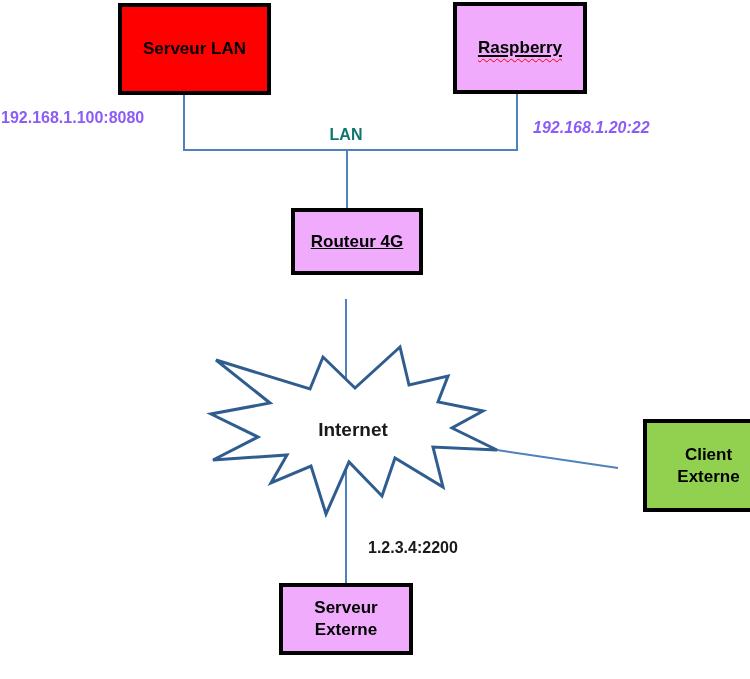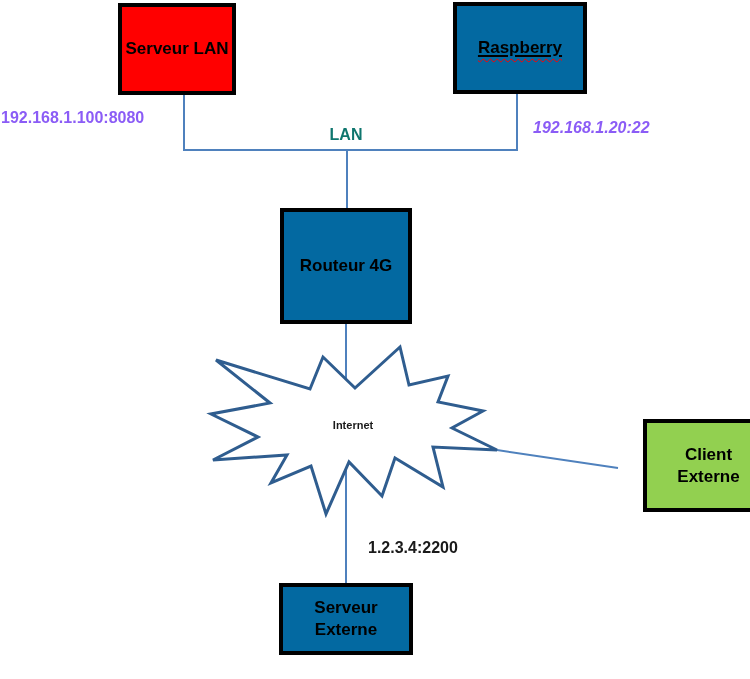--- a/index.html
+++ b/index.html
@@ -29,21 +29,21 @@
   .cloud {
     fill: #ffffff;
     stroke: var(--cloud-outline, #2f5d8f);
     stroke-width: 3;
     stroke-linejoin: miter;
   }
   .node {
     position: absolute;
     box-sizing: border-box;
     border: 4px solid var(--box-border, #000);
-    background: #0369a1;
+    background: #f0abfc;
     display: flex;
     align-items: center;
     justify-content: center;
     text-align: center;
     font-weight: bold;
     font-size: 17px;
     line-height: 22px;
     color: #000;
   }
   .node .narrow {
@@ -81,21 +81,21 @@
     font-size: 16px;
     color: #0f766e;
   }
   #internet-label {
     position: absolute;
     left: 300px;
     top: 419px;
     width: 106px;
     text-align: center;
     font-weight: bold;
-    font-size: 11px;
+    font-size: 19px;
     color: #1a1a1a;
   }
   #external-endpoints {
     position: absolute;
     left: 368px;
     top: 536px;
     font-weight: bold;
     font-size: 16px;
     line-height: 23px;
     white-space: nowrap;
@@ -110,29 +110,29 @@
   <svg class="layer" width="750" height="679" viewBox="0 0 750 679">
     <line class="connector" x1="184" y1="93" x2="184" y2="151"></line>
     <line class="connector" x1="517" y1="93" x2="517" y2="151"></line>
     <line class="connector" x1="183" y1="150" x2="518" y2="150"></line>
     <line class="connector" x1="347" y1="150" x2="347" y2="210"></line>
     <line class="connector" x1="346" y1="299" x2="346" y2="584"></line>
     <line class="connector" x1="497" y1="450" x2="618" y2="468"></line>
     <polygon class="cloud" points="216,360 310,389 323,357 355,388 400,347 409,385 448,376 438,402 483,411 452,428 497,450 433,447 443,487 395,458 382,496 349,462 326,514 311,466 271,483 287,455 213,460 258,437 211,414 270,403"></polygon>
   </svg>
 
-  <div class="node" id="serveur-lan" style="left:118px; top:3px; width:118px; height:92px;">
+  <div class="node" id="serveur-lan" style="left:118px; top:3px; width:153px; height:92px;">
     <span>Serveur LAN</span>
   </div>
 
   <div class="node" id="raspberry" style="left:453px; top:2px; width:134px; height:92px;">
     <span class="u-solid"><span class="u-wavy">Raspberry</span></span>
   </div>
 
-  <div class="node" id="routeur-4g" style="left:280px; top:208px; width:132px; height:116px;">
+  <div class="node" id="routeur-4g" style="left:291px; top:208px; width:132px; height:67px;text-decoration:underline;">
     <span>Routeur 4G</span>
   </div>
 
   <div class="node" id="client-externe" style="left:643px; top:419px; width:131px; height:93px;">
     <span class="narrow">Client Externe</span>
   </div>
 
   <div class="node" id="serveur-externe" style="left:279px; top:583px; width:134px; height:72px;">
     <span class="narrow">Serveur Externe</span>
   </div>

